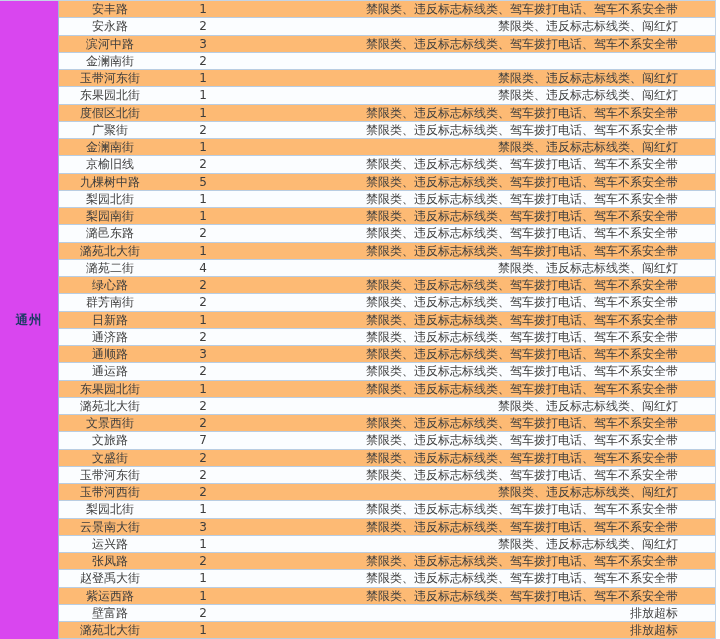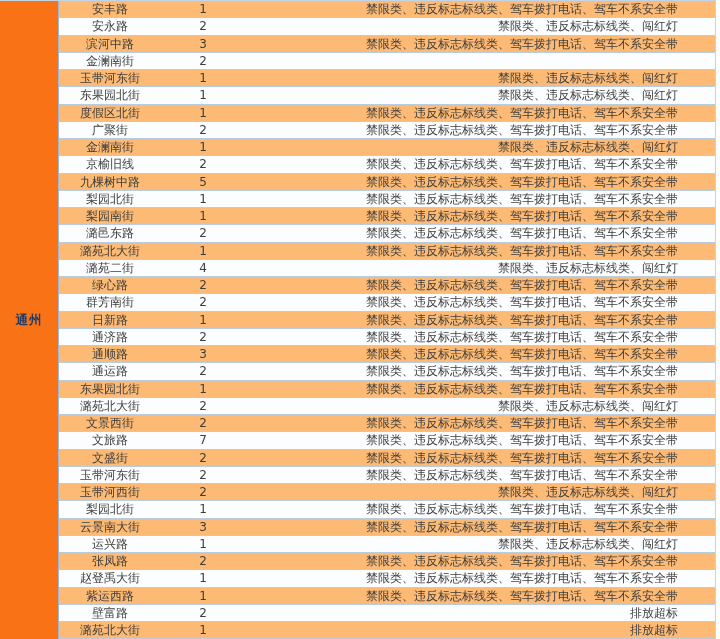--- a/index.html
+++ b/index.html
@@ -14,21 +14,21 @@
     height: 639px;
     display: flex;
     box-sizing: border-box;
     border-top: 1px solid #c3d4e6;
     border-right: 1px solid #c3d4e6;
     background: #ffffff;
   }
   .region-cell {
     width: 59px;
     flex: 0 0 59px;
-    background: #f97316;
+    background: #d946ef;
     border-right: 1px solid #9db8da;
     display: flex;
     align-items: center;
     justify-content: center;
     font-size: 12.5px;
     font-weight: bold;
     color: #1e3a66;
     letter-spacing: 1px;
     box-sizing: border-box;
   }

